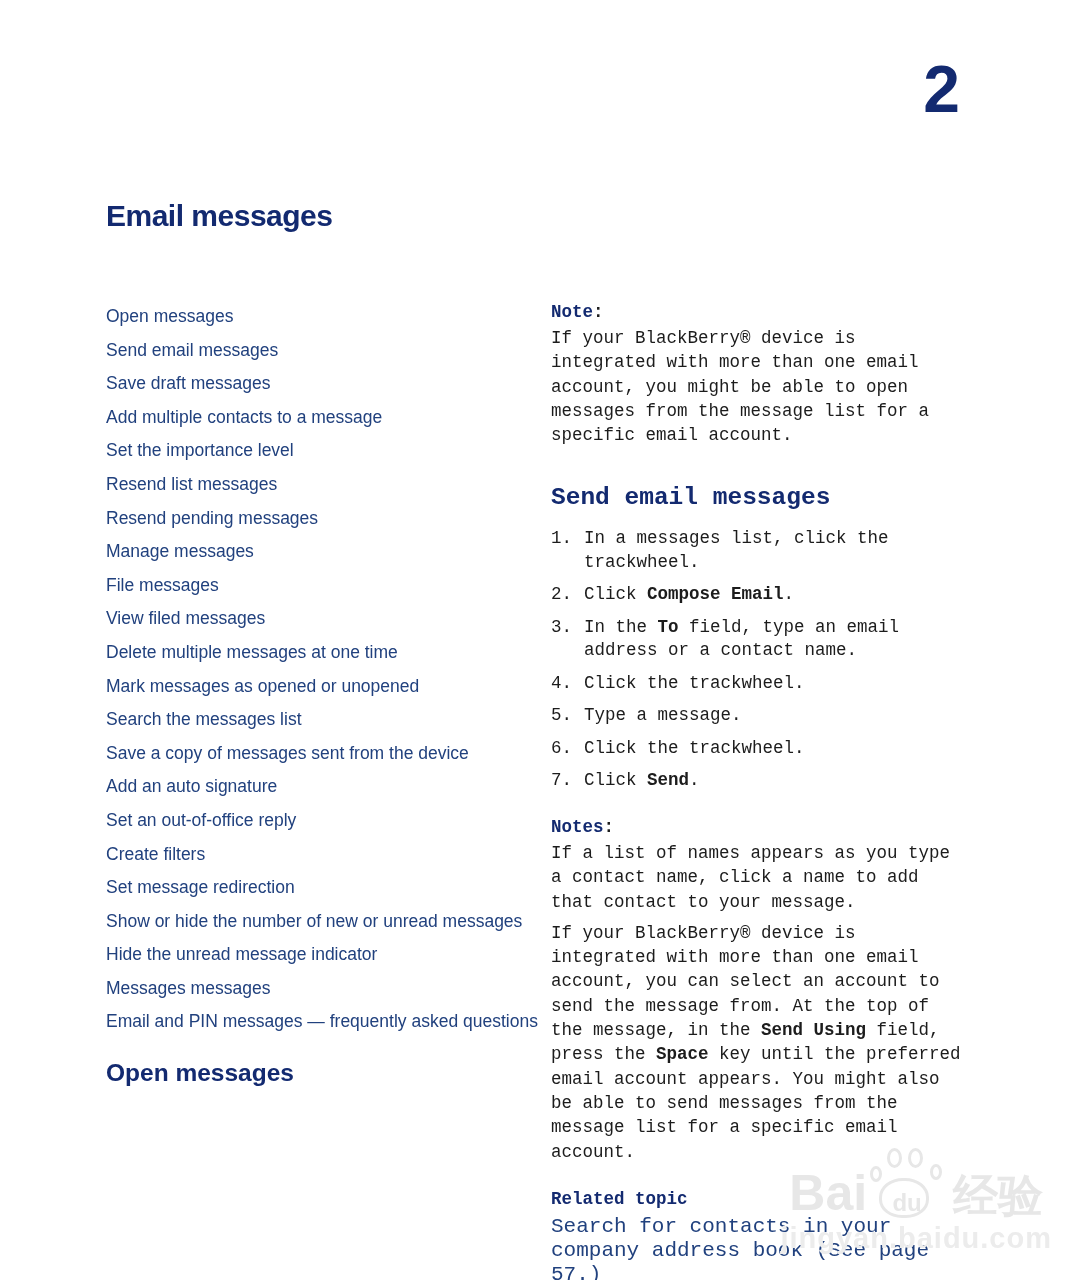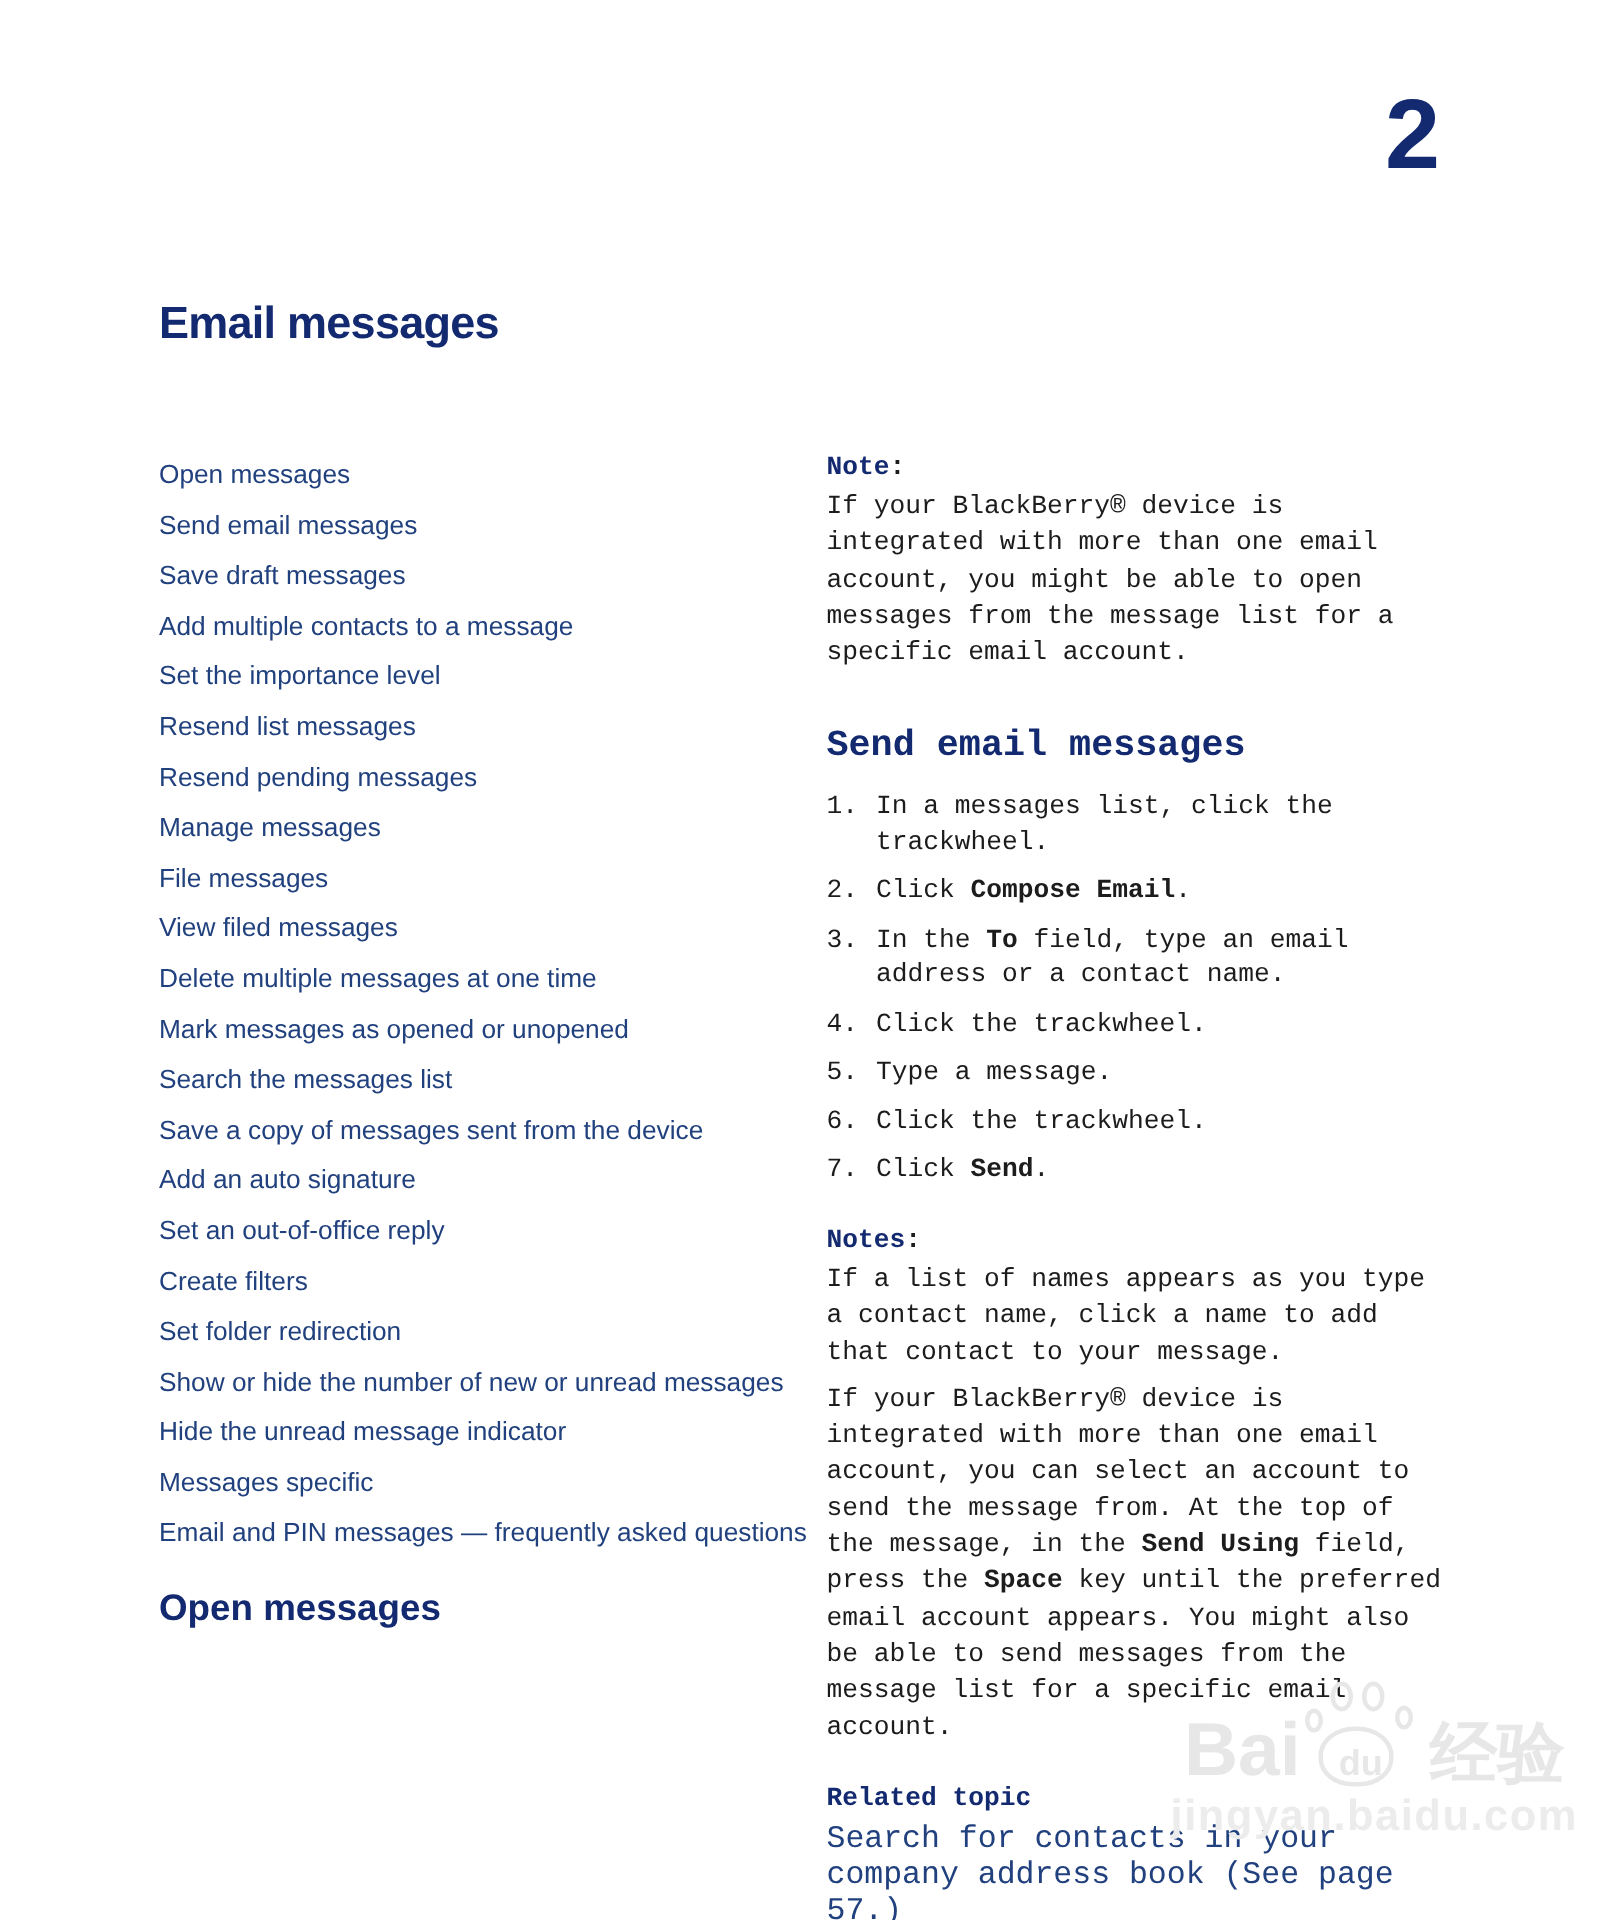--- a/index.html
+++ b/index.html
@@ -64,21 +64,21 @@
   .notes-block .para{font-size:17.5px;line-height:24.3px;color:var(--body);margin:2px 0 7px;}
 
   .related-block{margin-top:23px;}
   .related-link{
     font-size:21px;line-height:24.3px;color:var(--link);
     margin:4px 0 0;cursor:pointer;
   }
 
   
   .watermark{
-    position:absolute;right:14px;bottom:54px;
+    position:absolute;right:14px;bottom:27px;
     text-align:left;user-select:none;
   }
   .wm-row1{display:flex;align-items:flex-end;justify-content:center;}
   .wm-bai{font-size:50px;font-weight:bold;color:var(--wm);line-height:1;}
   .wm-cn{font-size:45px;font-weight:bold;color:var(--wm);line-height:1;margin-left:6px;}
   .wm-domain{font-size:29px;font-weight:bold;color:#ececec;line-height:1;margin-top:6px;letter-spacing:1px;}
   .paw{position:relative;width:74px;height:72px;margin:0 3px;flex:none;}
   .paw .toe,.paw .pad{position:absolute;border:3px solid var(--wm);border-radius:50%;background:transparent;}
   .paw .pad{left:9px;bottom:0;width:50px;height:40px;border-radius:48% 48% 46% 46%;}
   .paw .t1{left:0;top:20px;width:12px;height:16px;}
@@ -110,24 +110,24 @@
         <div class="toc-item">Manage messages</div>
         <div class="toc-item">File messages</div>
         <div class="toc-item">View filed messages</div>
         <div class="toc-item">Delete multiple messages at one time</div>
         <div class="toc-item">Mark messages as opened or unopened</div>
         <div class="toc-item">Search the messages list</div>
         <div class="toc-item">Save a copy of messages sent from the device</div>
         <div class="toc-item">Add an auto signature</div>
         <div class="toc-item">Set an out-of-office reply</div>
         <div class="toc-item">Create filters</div>
-        <div class="toc-item">Set folder redirection</div>
+        <div class="toc-item">Set message redirection</div>
         <div class="toc-item">Show or hide the number of new or unread messages</div>
         <div class="toc-item">Hide the unread message indicator</div>
-        <div class="toc-item">Messages specific</div>
+        <div class="toc-item">Messages messages</div>
         <div class="toc-item">Email and PIN messages — frequently asked questions</div>
       </nav>
     <section>
       <h2 class="section-h2">Open messages</h2>
     </section>
   </div>
 
   <div class="col-right">
 
     <div>

